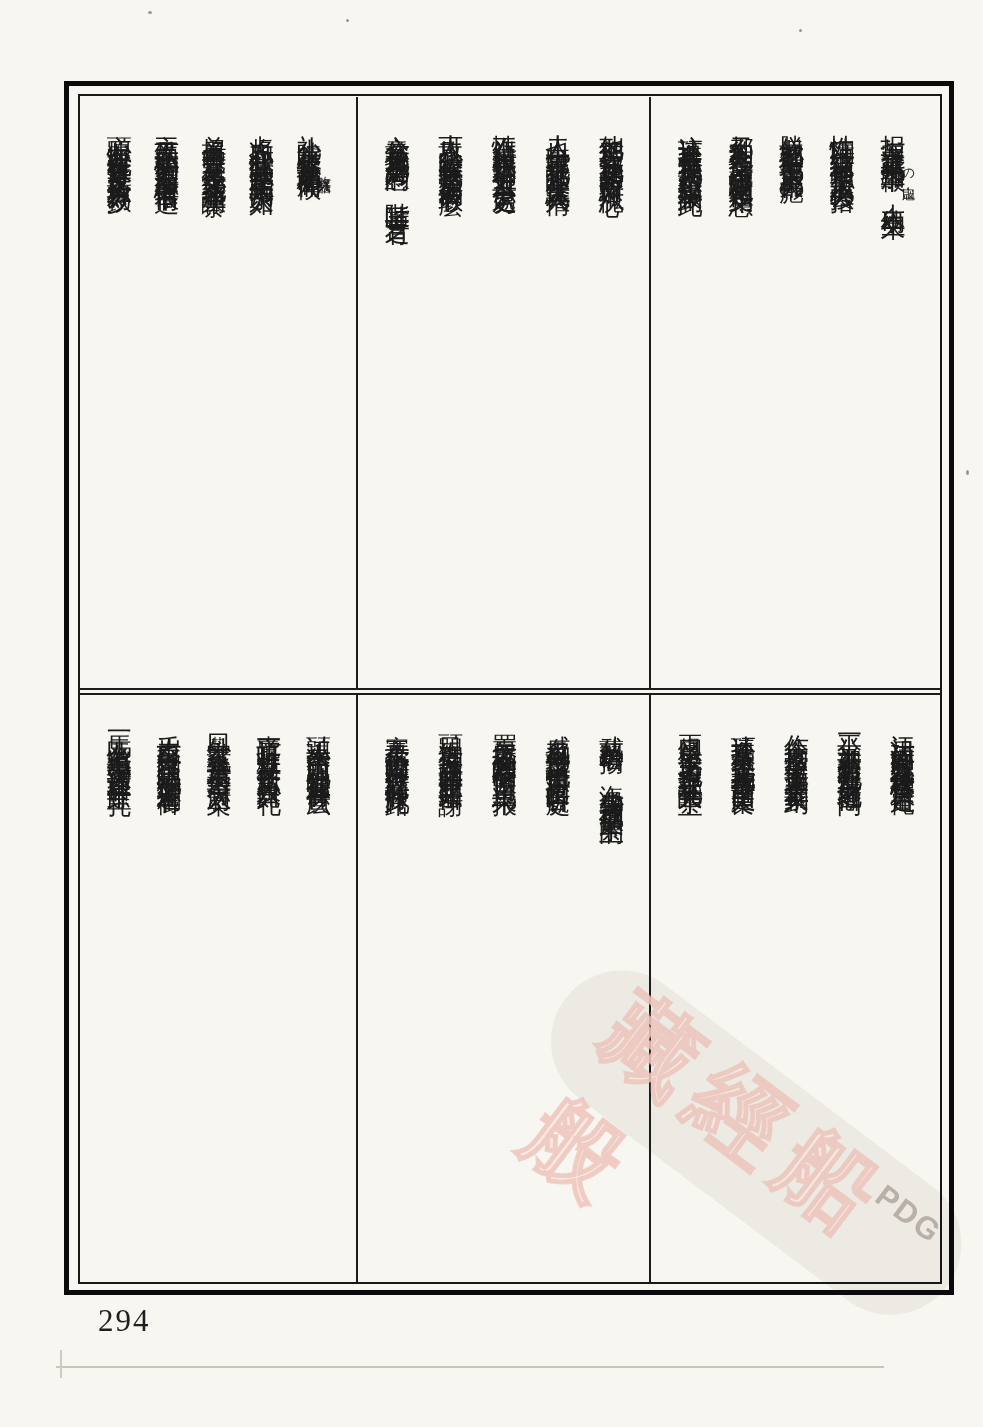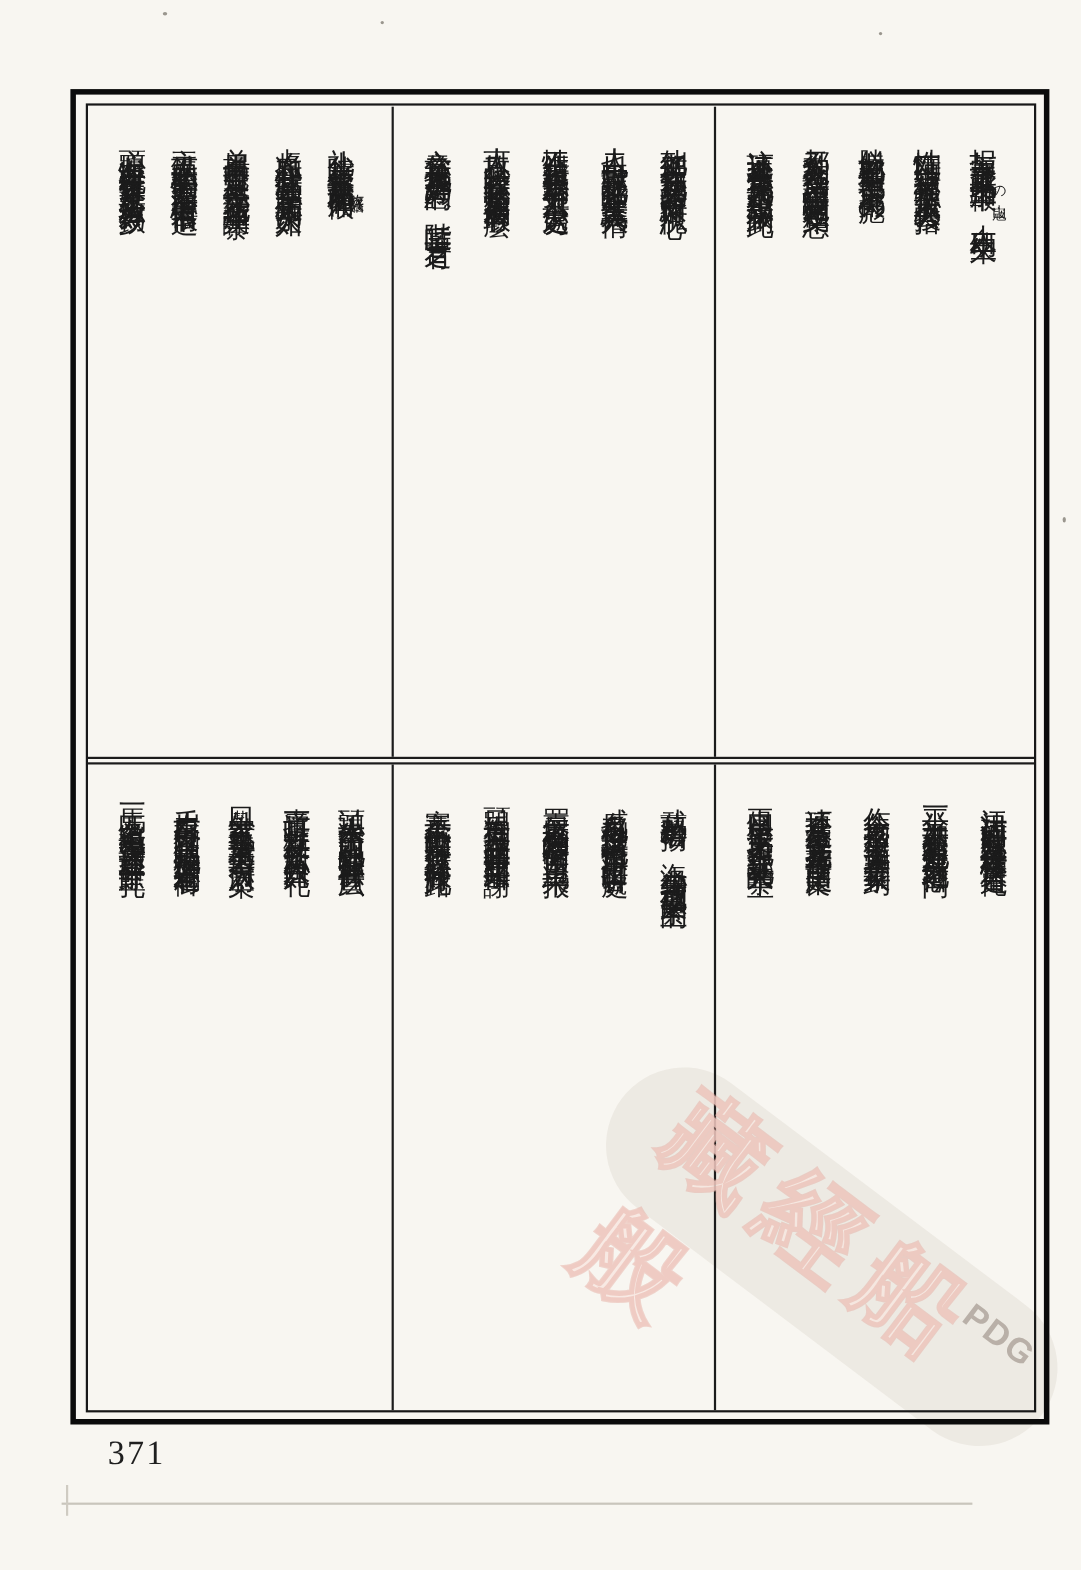--- a/index.html
+++ b/index.html
@@ -113,17 +113,17 @@
       <div class="col"><span>过頭小人奉命下山口礼口外哨探並無有什庅買</span></div>
       <div class="col"><span>賣道打听一粧新文豆什庅新文</span><span class="small">頭</span><span>小人只見口礼</span></div>
       <div class="col"><span>口外家</span><span class="small">垫</span><span>黄土豆墊黄土為了何事</span><span class="small">頭</span><span>今有太尉梁</span></div>
       <div class="col"><span>千岁奉旨口外行圍圣上钦賜他满付銮駕还有御</span></div>
       <div class="col"><span>馬一匹名為追風千里驹离这連环套二十餘里扎</span></div>
     </div>
 
   <div class="wm-seal">藏經船般</div>
   <div class="wm-pdg">PDG</div>
 
-  <div class="page-number">371</div>
+  <div class="page-number">294</div>
   <div class="scan-line"></div>
   <div class="scan-tick"></div>
 
 </div>
 
 </body></html>

